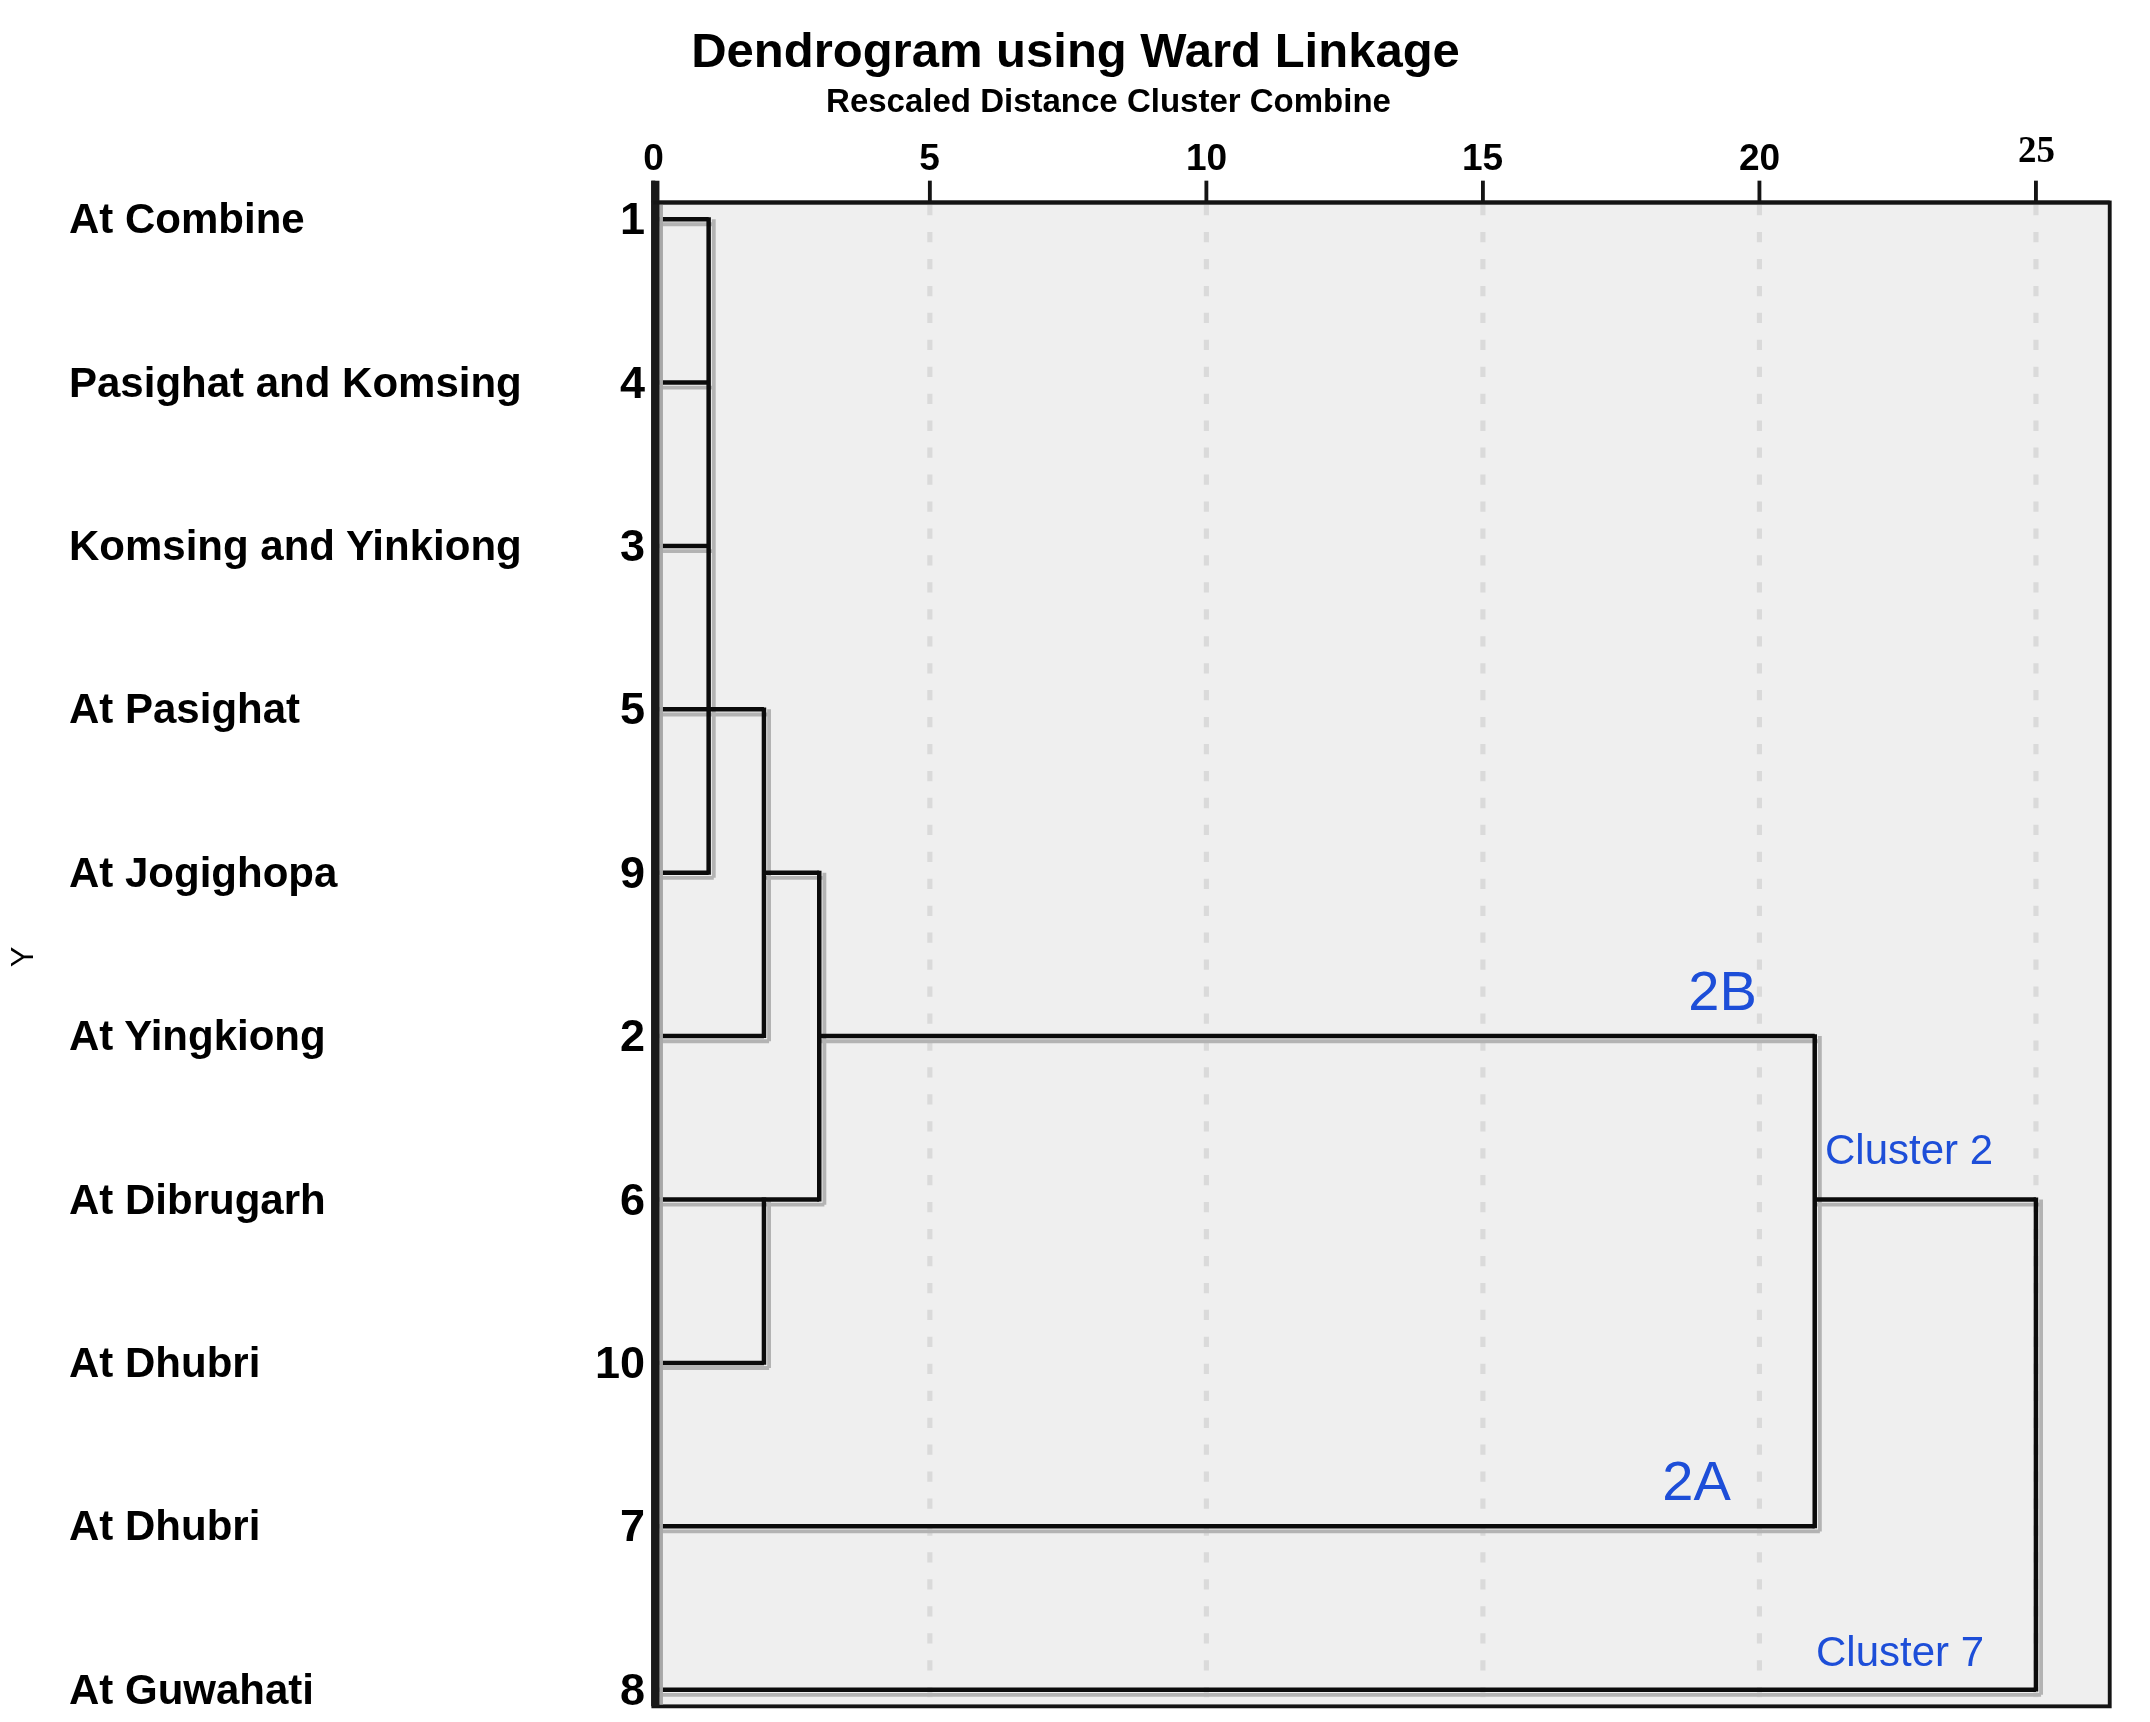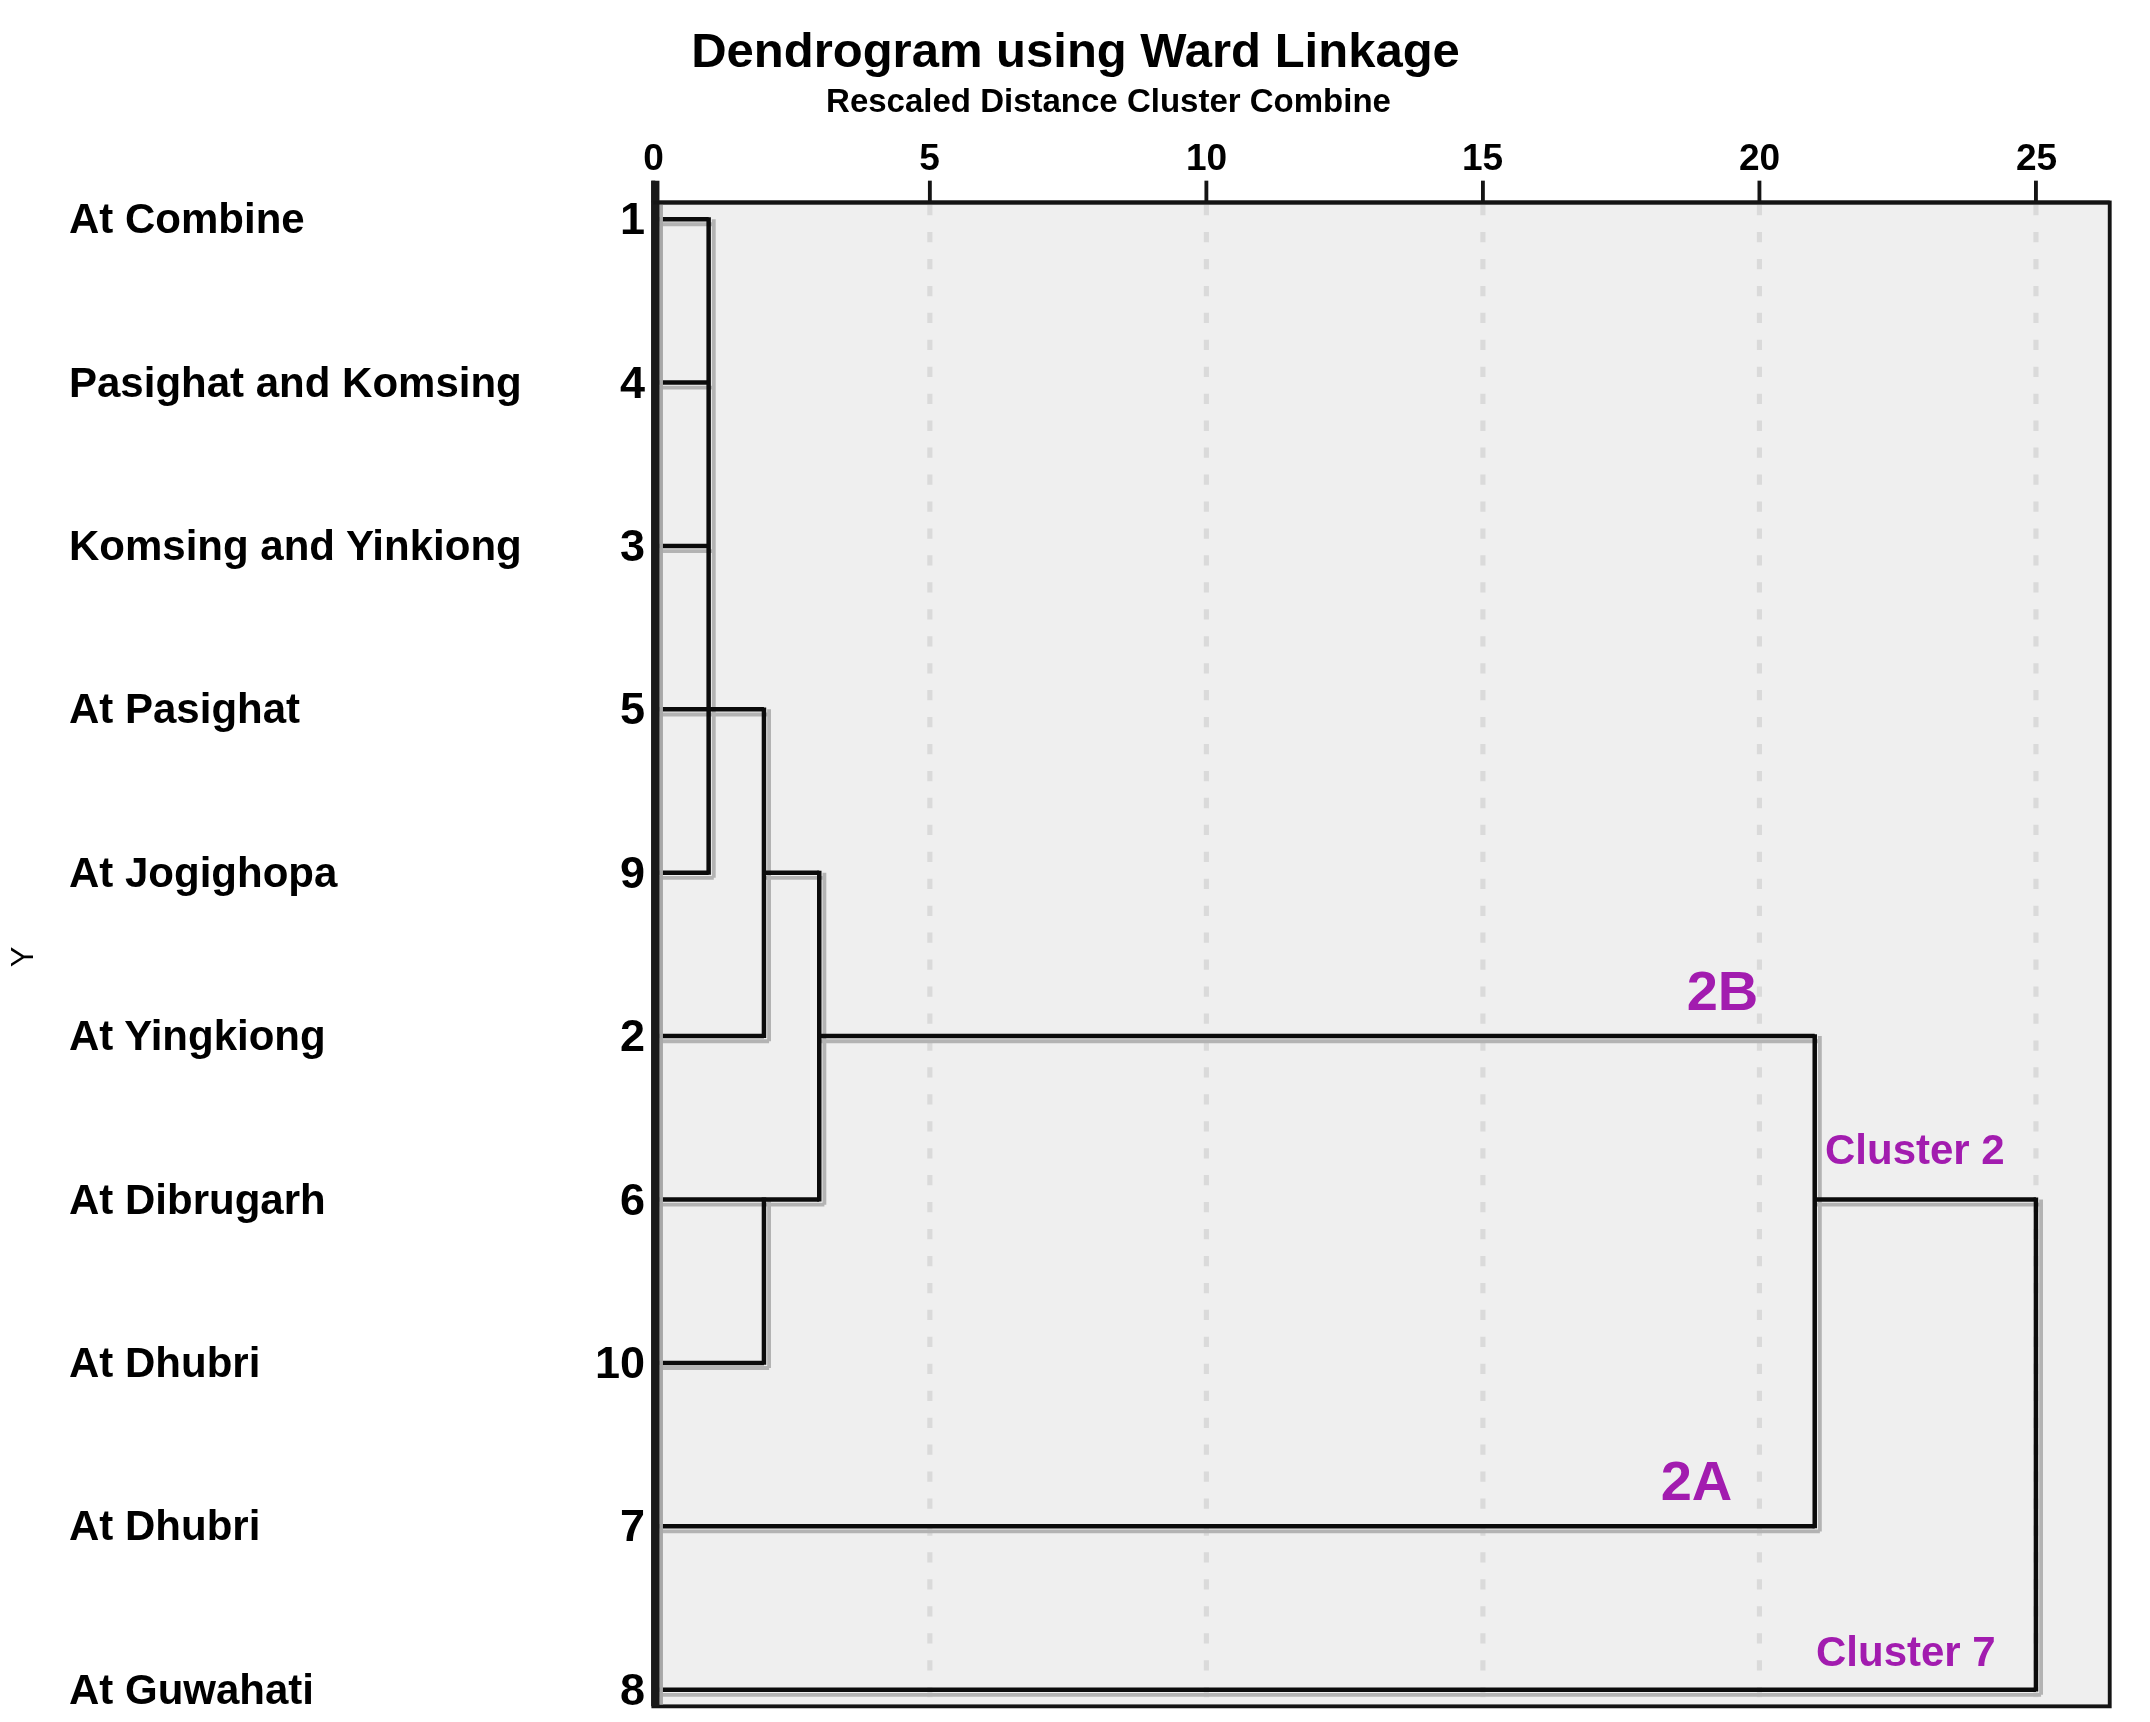--- a/index.html
+++ b/index.html
@@ -10,21 +10,21 @@
          font-weight:bold;white-space:nowrap;}
   #chart-title{top:11.5px;font-size:49px;}
   #chart-subtitle{top:72px;font-size:33px;padding-left:33px;}
   #plot-svg{position:absolute;left:0;top:0;}
   .leaf-label{position:absolute;left:69px;height:58px;line-height:58px;
               font-size:42px;font-weight:bold;white-space:nowrap;}
   .case-number{position:absolute;left:526px;width:119px;height:58px;line-height:58px;
                font-size:45px;font-weight:bold;text-align:right;}
   .tick-label{position:absolute;width:103px;height:40px;line-height:40px;
               font-size:37px;font-weight:bold;text-align:center;}
-  .annotation{position:absolute;white-space:nowrap;font-weight:bold;color:#a21caf;}
+  .annotation{position:absolute;white-space:nowrap;font-weight:normal;color:#1d4ed8;}
   #y-axis-title{position:absolute;font-size:31px;font-weight:normal;
                 transform:rotate(-90deg);transform-origin:center center;}
 </style>
 </head>
 <body>
 
 <div id="figure">
   <div class="title" id="chart-title">Dendrogram using Ward Linkage</div>
   <div class="title" id="chart-subtitle">Rescaled Distance Cluster Combine</div>
 
@@ -110,21 +110,21 @@
       <div class="case-number" style="top: 1324px;">10</div>
       <div class="case-number" style="top: 1487px;">7</div>
       <div class="case-number" style="top: 1651px;">8</div>
     </div>
   <div id="tick-label-layer">
       <div class="tick-label" style="left: 602px; top: 128px;">0</div>
       <div class="tick-label" style="left: 878px; top: 128px;">5</div>
       <div class="tick-label" style="left: 1155px; top: 128px;">10</div>
       <div class="tick-label" style="left: 1431px; top: 128px;">15</div>
       <div class="tick-label" style="left: 1708px; top: 128px;">20</div>
-      <div class="tick-label" style="left: 1985px; top: 128px;">25</div>
+      <div class="tick-label" style="left: 1985px; top: 120px; font-family: Liberation Serif, serif;">25</div>
     </div>
   <div id="annotation-layer">
       <div class="annotation" style="font-size: 56px; top: 948px; left: 1466px; width: 513px; text-align: center;">2B</div>
       <div class="annotation" style="font-size: 42px; top: 1116px; left: 1825px;">Cluster 2</div>
       <div class="annotation" style="font-size: 56px; top: 1438px; left: 1440px; width: 513px; text-align: center;">2A</div>
       <div class="annotation" style="font-size: 42px; top: 1618px; left: 1816px;">Cluster 7</div>
     </div>
 </div>
 
 

